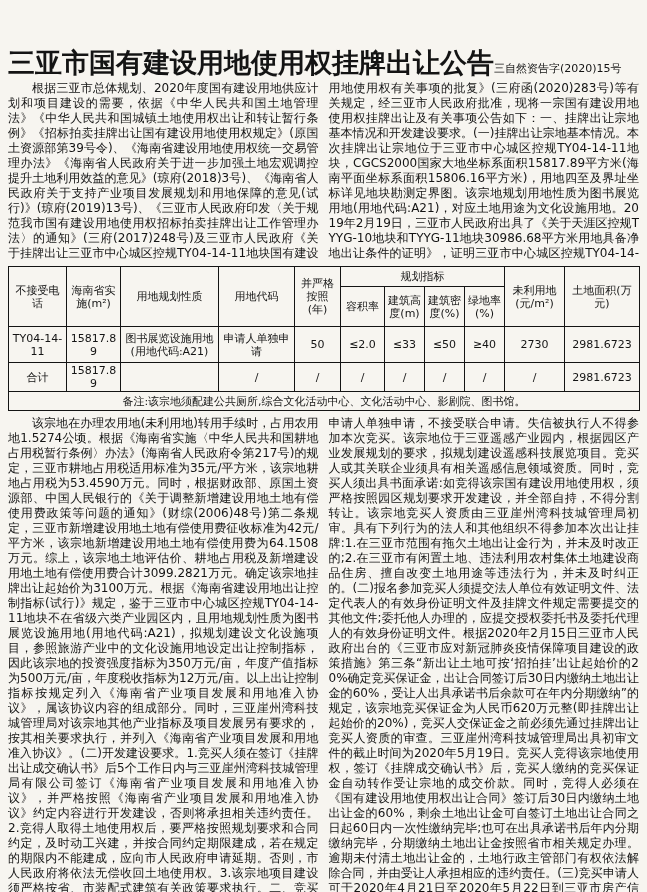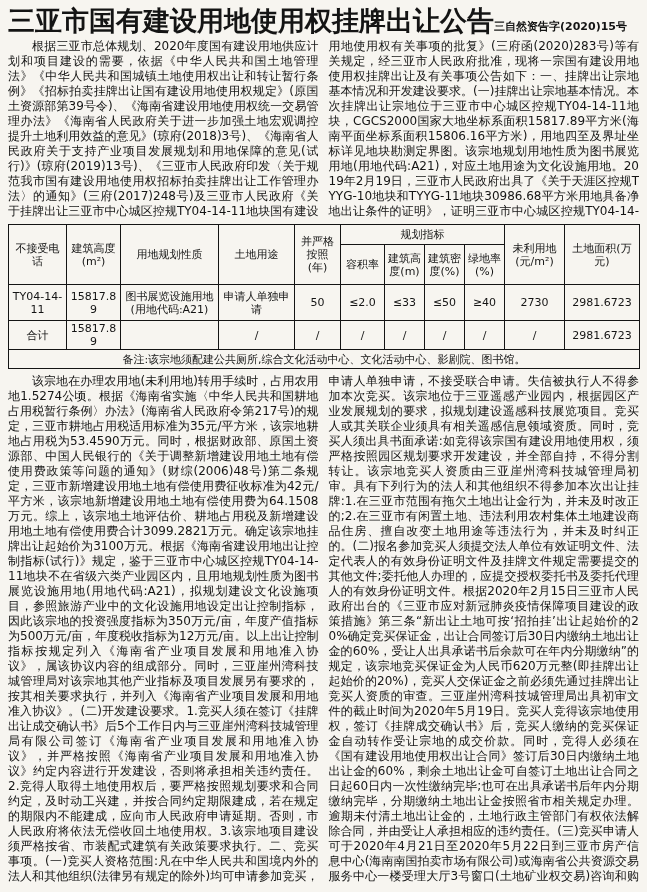--- a/index.html
+++ b/index.html
@@ -2,23 +2,23 @@
 <html><head>
 <meta charset="utf-8">
 <style>
   html,body{margin:0;padding:0;}
   body{
     width:647px;height:892px;overflow:hidden;
     background:#f7f5f0;color:#141414;
     font-family:"DejaVu Sans","Liberation Sans",sans-serif;
   }
   .page{box-sizing:border-box;width:647px;height:892px;padding:6px 8px 4px 8px;}
-  .header{display:flex;align-items:flex-end;white-space:nowrap;margin-bottom:3px;}
+  .header{display:flex;align-items:flex-end;white-space:nowrap;margin-bottom:3px;margin-top:42px;}
   .title{font-size:27px;line-height:30px;font-weight:bold;margin:0;letter-spacing:0;}
-  .doc-no{font-size:11px;line-height:13px;font-weight:bold;padding-bottom:3px;}
+  .doc-no{font-size:11px;line-height:13px;font-weight:normal;padding-bottom:3px;}
   .cols{
     column-count:2;column-gap:10px;column-fill:auto;
     text-align:justify;font-size:12px;line-height:15px;overflow:hidden;
   }
   .intro{height:181px;}
   .body-cols{height:521px;margin-top:5px;}
   .para{margin:0;text-indent:2em;word-break:break-all;}
   table.land{
     width:100%;border-collapse:collapse;table-layout:fixed;
     font-size:11px;line-height:13px;margin-top:4px;
@@ -54,23 +54,23 @@
         <col style="width:44px">
       <col style="width:40px">
         <col style="width:40px">
         <col style="width:40px">
       <col style="width:60px">
         <col style="width:75px">
     </colgroup>
     <tbody>
         <tr class="h1">
       <th rowspan="2">不接受电话</th>
-      <th rowspan="2">建筑高度(m²)</th>
+      <th rowspan="2">海南省实施(m²)</th>
       <th rowspan="2">用地规划性质</th>
-      <th rowspan="2">土地用途</th>
+      <th rowspan="2">用地代码</th>
       <th rowspan="2">并严格按照(年)</th>
       <th colspan="4">规划指标</th>
       <th rowspan="2">未利用地(元/m²)</th>
       <th rowspan="2">土地面积(万元)</th>
     </tr>
     <tr class="h2">
       <th>容积率</th>
       <th>建筑高度(m)</th>
       <th>建筑密度(%)</th>
       <th>绿地率(%)</th>

